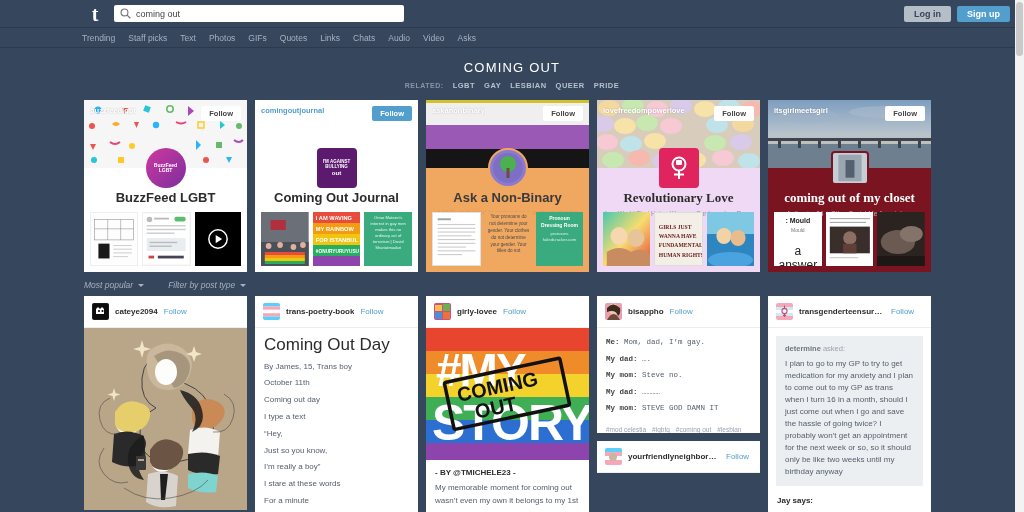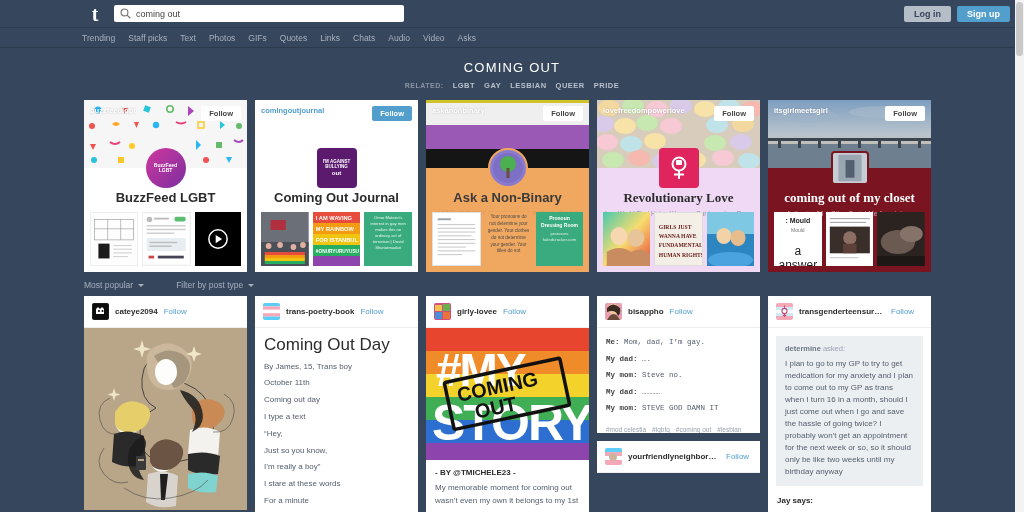--- a/index.html
+++ b/index.html
@@ -134,22 +134,23 @@
     white-space: nowrap; overflow: hidden; text-overflow: ellipsis;
   }
   .fcard-thumbs {
     position: absolute; left: 6px; right: 6px; bottom: 6px;
     display: flex; gap: 4px; height: 54px;
   }
   .thumb { flex: 1; overflow: hidden; position: relative; }
 
   
   .filterbar {
-    display: flex; align-items: center; gap: 32px;
+    display: flex; align-items: center; gap: 24px;
     padding: 8px 0 6px 84px;
+    font-style: italic;
   }
   .filter-item {
     color: #a7b0bd; font-size: 8.5px;
     display: flex; align-items: center; gap: 5px; cursor: pointer;
   }
   .caret {
     width: 0; height: 0;
     border-left: 3px solid transparent;
     border-right: 3px solid transparent;
     border-top: 3px solid #a7b0bd;

